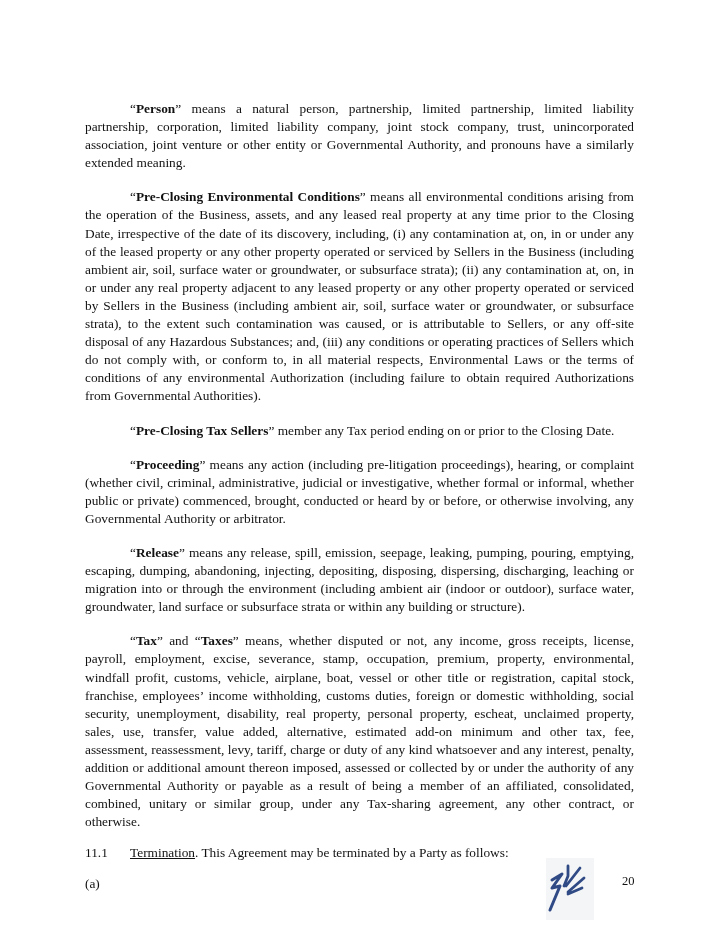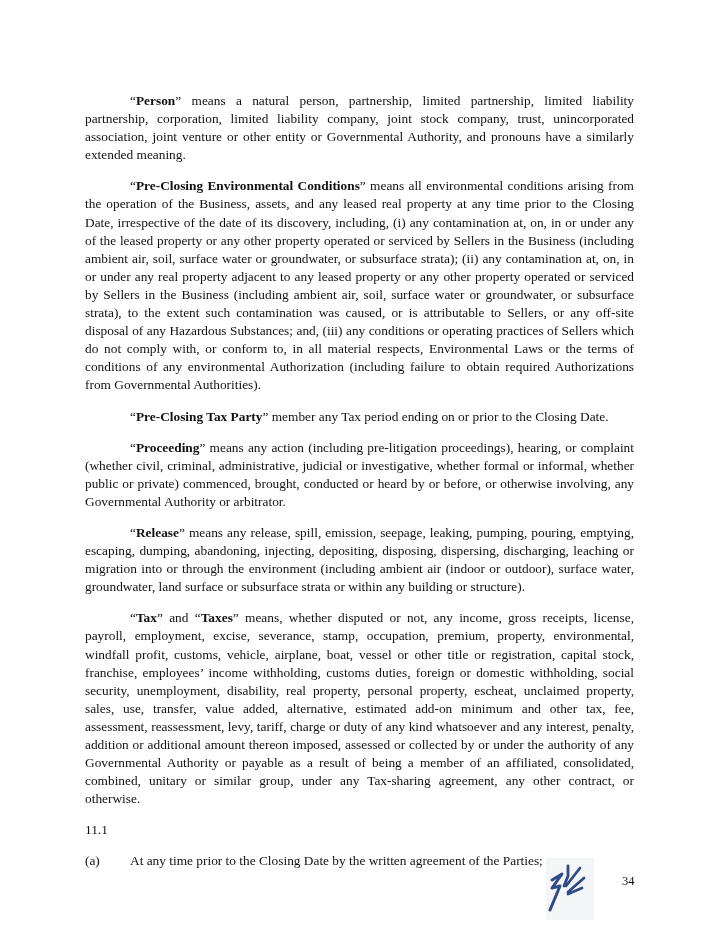--- a/index.html
+++ b/index.html
@@ -15,21 +15,21 @@
       font-family: "Liberation Serif", "DejaVu Serif", serif;
       color: #111111;
     }
     .page {
       position: absolute;
       left: 85px;
       top: 84px;
       width: 549px;
     }
     p.def {
-      margin: 8px 0 13px 0;
+      margin: 16px 0 13px 0;
       font-size: 13.35px;
       line-height: 18.1px;
       text-align: justify;
       text-indent: 45px;
     }
     p.def b { font-weight: bold; }
     .section-heading {
       margin: 5px 0 13px 0;
       font-size: 13.35px;
       line-height: 18px;
@@ -81,41 +81,41 @@
   </style>
 </head>
 <body>
 
 <div class="page">
 
   <p class="def"><span>“</span><b>Person</b><span>”</span><span> means a natural person, partnership, limited partnership, limited liability partnership, corporation, limited liability company, joint stock company, trust, unincorporated association, joint venture or other entity or Governmental Authority, and pronouns have a similarly extended meaning.</span></p>
 
   <p class="def"><span>“</span><b>Pre-Closing Environmental Conditions</b><span>”</span><span> means all environmental conditions arising from the operation of the Business, assets, and any leased real property at any time prior to the Closing Date, irrespective of the date of its discovery, including, (i) any contamination at, on, in or under any of the leased property or any other property operated or serviced by Sellers in the Business (including ambient air, soil, surface water or groundwater, or subsurface strata); (ii) any contamination at, on, in or under any real property adjacent to any leased property or any other property operated or serviced by Sellers in the Business (including ambient air, soil, surface water or groundwater, or subsurface strata), to the extent such contamination was caused, or is attributable to Sellers, or any off-site disposal of any Hazardous Substances; and, (iii) any conditions or operating practices of Sellers which do not comply with, or conform to, in all material respects, Environmental Laws or the terms of conditions of any environmental Authorization (including failure to obtain required Authorizations from Governmental Authorities).</span></p>
 
-  <p class="def"><span>“</span><b>Pre-Closing Tax Party</b><span>”</span><span> member any Tax period ending on or prior to the Closing Date.</span></p>
+  <p class="def"><span>“</span><b>Pre-Closing Tax Sellers</b><span>”</span><span> member any Tax period ending on or prior to the Closing Date.</span></p>
 
   <p class="def"><span>“</span><b>Proceeding</b><span>”</span><span> means any action (including pre-litigation proceedings), hearing, or complaint (whether civil, criminal, administrative, judicial or investigative, whether formal or informal, whether public or private) commenced, brought, conducted or heard by or before, or otherwise involving, any Governmental Authority or arbitrator.</span></p>
 
   <p class="def"><span>“</span><b>Release</b><span>”</span><span> means any release, spill, emission, seepage, leaking, pumping, pouring, emptying, escaping, dumping, abandoning, injecting, depositing, disposing, dispersing, discharging, leaching or migration into or through the environment (including ambient air (indoor or outdoor), surface water, groundwater, land surface or subsurface strata or within any building or structure).</span></p>
 
   <p class="def"><span>“</span><b>Tax</b><span>”</span><span> and </span><span>“</span><b>Taxes</b><span>”</span><span> means, whether disputed or not, any income, gross receipts, license, payroll, employment, excise, severance, stamp, occupation, premium, property, environmental, windfall profit, customs, vehicle, airplane, boat, vessel or other title or registration, capital stock, franchise, employees’ income withholding, customs duties, foreign or domestic withholding, social security, unemployment, disability, real property, personal property, escheat, unclaimed property, sales, use, transfer, value added, alternative, estimated add-on minimum and other tax, fee, assessment, reassessment, levy, tariff, charge or duty of any kind whatsoever and any interest, penalty, addition or additional amount thereon imposed, assessed or collected by or under the authority of any Governmental Authority or payable as a result of being a member of an affiliated, consolidated, combined, unitary or similar group, under any Tax-sharing agreement, any other contract, or otherwise.</span></p>
 
 
   <div class="clause">
     <span class="num">11.1</span>
+    <span><span class="u">Termination</span><span>. This Agreement may be terminated by a Party as follows:</span></span>
   </div>
 
   <div class="clause">
     <span class="num">(a)</span>
-    <span>At any time prior to the Closing Date by the written agreement of the Parties;</span>
   </div>
 
 </div>
 
 <div class="footer">
   <div class="signature">
     <svg width="48" height="62" viewBox="0 0 48 62">
       <path d="M6 22 L16 16 L6 30 L14 28 L4 52" fill="none" stroke="#2f4a85" stroke-width="3" stroke-linecap="round" stroke-linejoin="round"></path>
       <path d="M18 28 L22 18 L22 8 M20 28 L34 10 M22 34 L38 20 M22 36 L36 30" fill="none" stroke="#2f4a85" stroke-width="2.8" stroke-linecap="round" stroke-linejoin="round"></path>
     </svg>
   </div>
-  <span class="page-number">34</span>
+  <span class="page-number">20</span>
 </div>
 
 </body></html>

